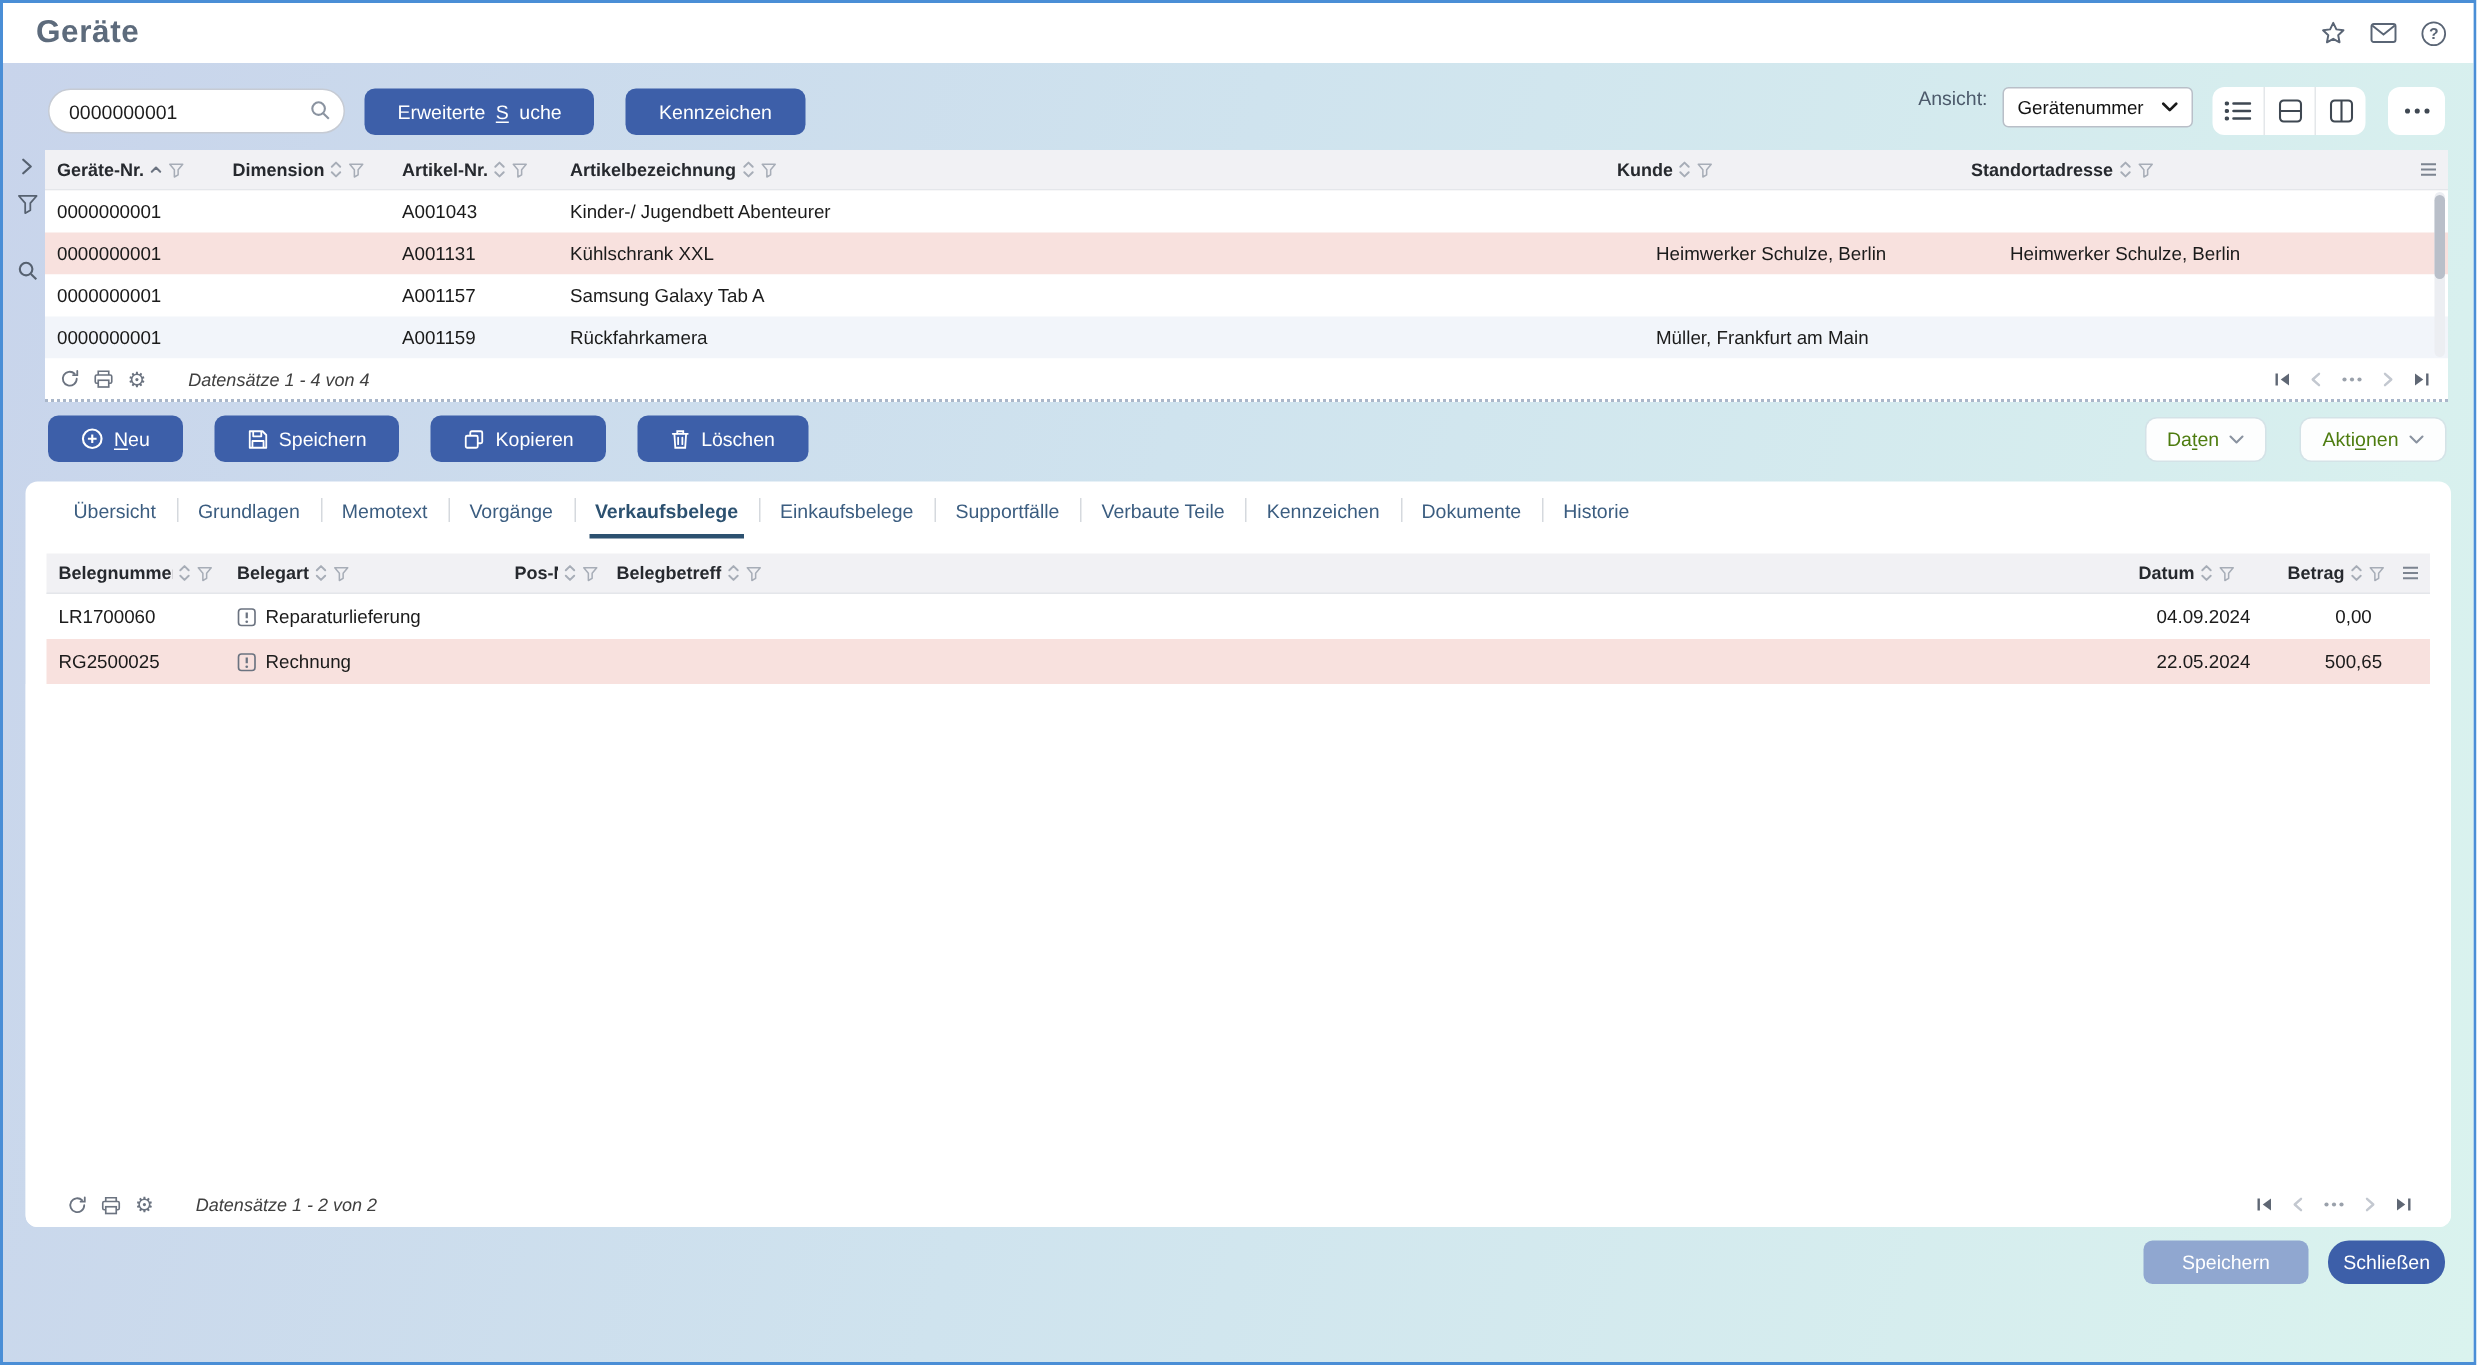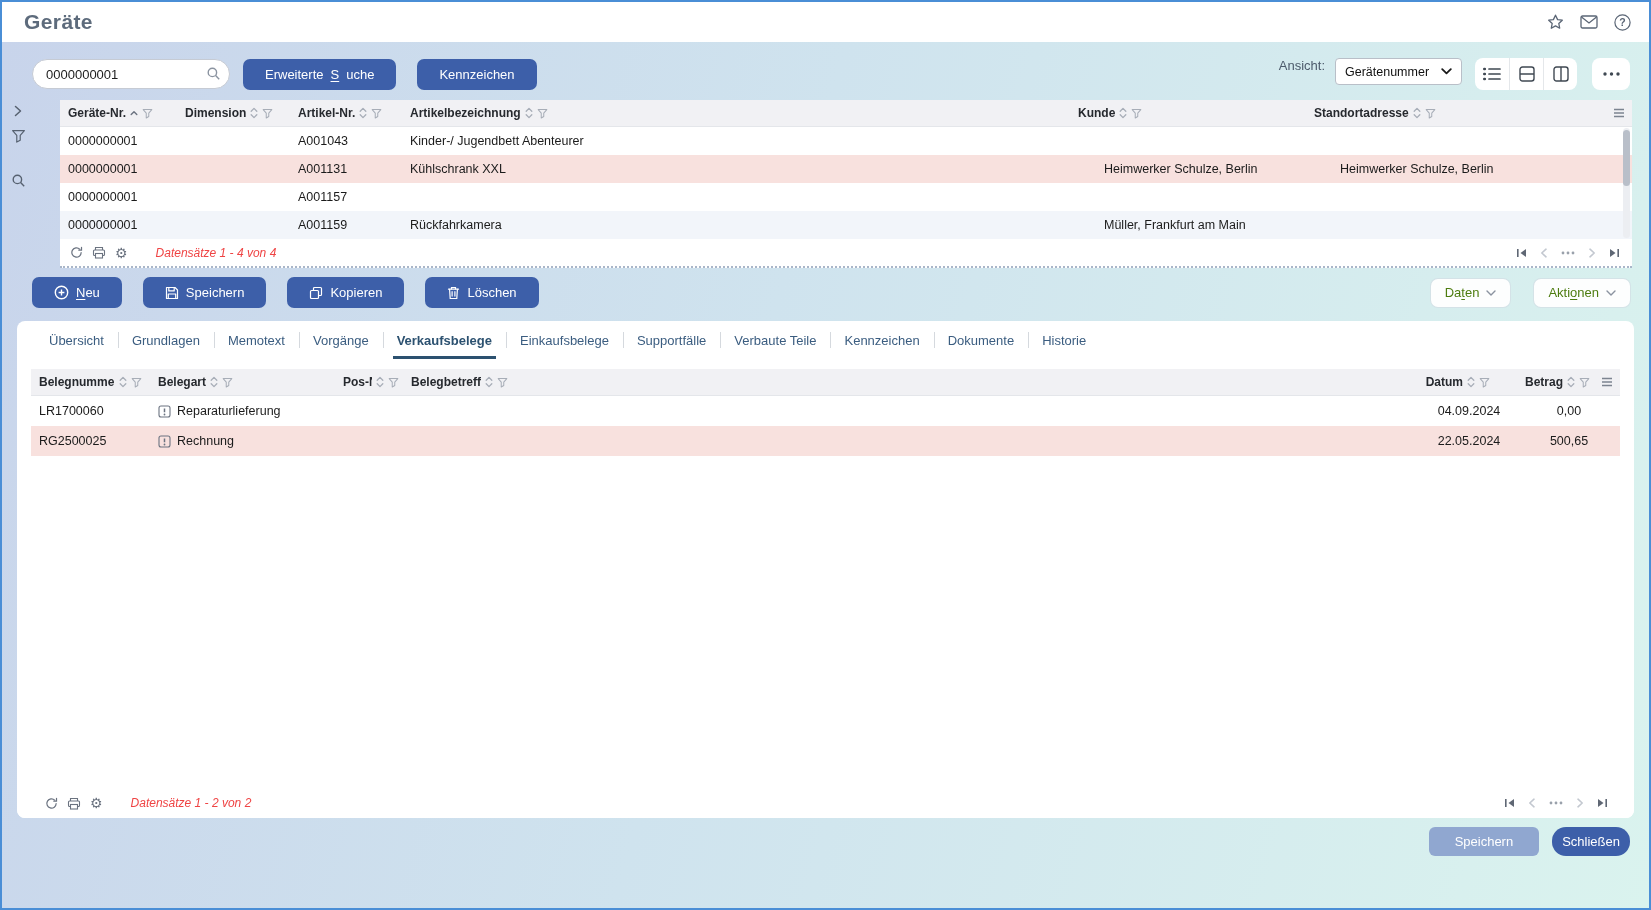--- a/index.html
+++ b/index.html
@@ -34,41 +34,41 @@
   .seg{width:34px;display:flex;align-items:center;justify-content:center;color:#3f4852;cursor:pointer;}
   .seg + .seg{border-left:1px solid #e4e7ea;}
   .more-btn{background:#fff;border-radius:8px;height:32px;width:38px;color:#3f4852;margin-left:15px;}
 
   
   .main-area{flex:0 0 auto;display:flex;padding-left:4px;}
   .left-rail{width:24px;flex:0 0 auto;display:flex;flex-direction:column;align-items:center;color:#566170;padding-top:5px;}
   .left-rail .icn{cursor:pointer;}
   .left-rail .icn:nth-child(2){margin-top:12px;}
   .left-rail .icn:nth-child(3){margin-top:31px;}
-  .table-card{flex:1 1 auto;background:#fff;border-top-left-radius:6px;position:relative;margin-right:17px;border-bottom:2px dotted #a9b6c9;margin-left:30px;}
+  .table-card{flex:1 1 auto;background:#fff;border-top-left-radius:6px;position:relative;margin-right:17px;border-bottom:2px dotted #a9b6c9;}
 
   .t-head{display:flex;align-items:center;background:#f1f1f4;height:27px;border-bottom:1px solid #e4e6ea;padding-left:0;}
   .t-hcell{display:flex;align-items:center;gap:4px;padding:0 4px 0 8px;font-size:12px;font-weight:bold;color:#26292e;cursor:pointer;white-space:nowrap;overflow:hidden;}
   .t-hcell.grow{flex:1 1 auto;}
   .t-hcell.al-r{justify-content:flex-end;}
   .t-hlabel{overflow:hidden;text-overflow:clip;white-space:nowrap;}
   .t-hlabel.clip{max-width:76px;}
   .t-corner{width:26px;flex:0 0 auto;display:flex;justify-content:center;cursor:pointer;}
   .t-row{display:flex;align-items:center;height:28px;background:#fff;cursor:pointer;font-size:12.5px;color:#1b1b1b;}
   .t-body > .t-row:nth-child(even){background:#f2f5fa;}
   .t-body > .t-row.selected{background:#f8e1de;}
   .t-cell{padding:0 4px 0 8px;white-space:nowrap;overflow:hidden;display:flex;align-items:center;gap:6px;}
   .t-cell.grow{flex:1 1 auto;}
   .t-cell.al-r{justify-content:center;padding-right:10px;}
   .docs .t-row{height:30px;}
 
   .t-footer{display:flex;align-items:center;height:27px;padding:0 12px 0 10px;background:#fff;}
   .t-footer .f-icons{display:flex;align-items:center;gap:9px;color:#6b7380;}
   .t-footer .f-icons .icn{cursor:pointer;}
-  .records-text{font-size:12px;font-style:italic;color:#ef4444;margin-left:28px;}
+  .records-text{font-size:12px;font-style:italic;color:#404040;margin-left:28px;}
   .pagination{margin-left:auto;display:flex;align-items:center;gap:13px;}
   .pagination .icn{cursor:pointer;}
   .pg-dark{color:#5f6774;}
   .pg-light{color:#c3c8d0;}
   .pg-mid{color:#9aa1ab;}
 
   .vscroll{position:absolute;top:28px;bottom:28px;right:2px;width:7px;background:#eceef2;border-radius:4px;}
   .vthumb{position:absolute;top:2px;left:0;width:7px;height:56px;background:#b9bfc9;border-radius:4px;cursor:grab;}
 
   
@@ -342,20 +342,23 @@
               <div class="t-row">
                 <div class="t-cell" style="width: 117px;">
                   <span>0000000001</span>
                 </div>
                 <div class="t-cell" style="width: 113px;">
                   <span></span>
                 </div>
                 <div class="t-cell" style="width: 112px;">
                   <span>A001157</span>
                 </div>
+                <div class="t-cell grow">
+                  <span>Samsung Galaxy Tab A</span>
+                </div>
                 <div class="t-cell" style="width: 236px;">
                   <span></span>
                 </div>
                 <div class="t-cell" style="width: 300px;">
                   <span></span>
                 </div>
               </div>
               <div class="t-row">
                 <div class="t-cell" style="width: 117px;">
                   <span>0000000001</span>

